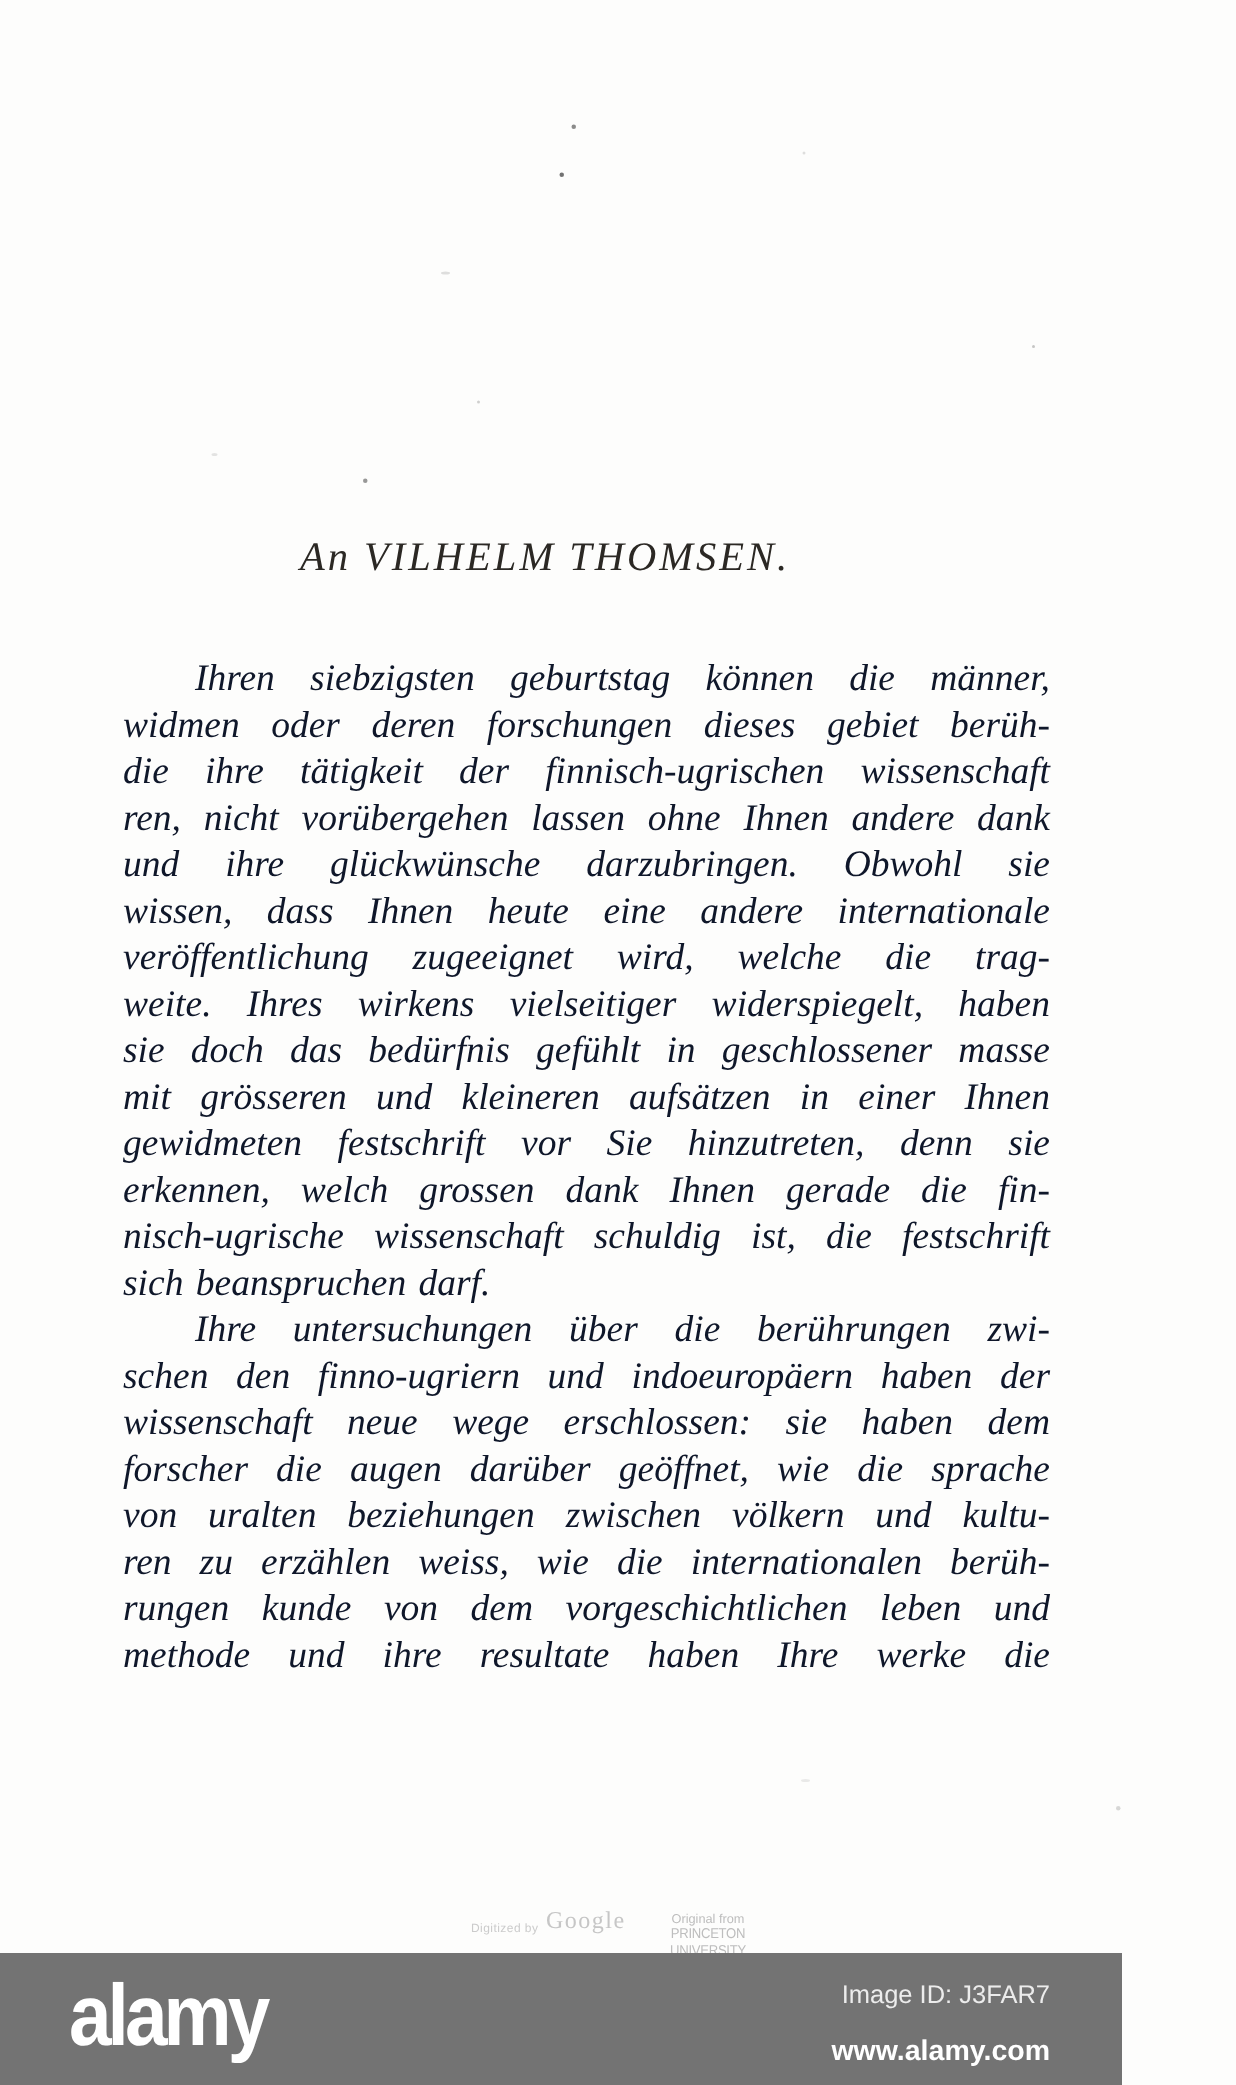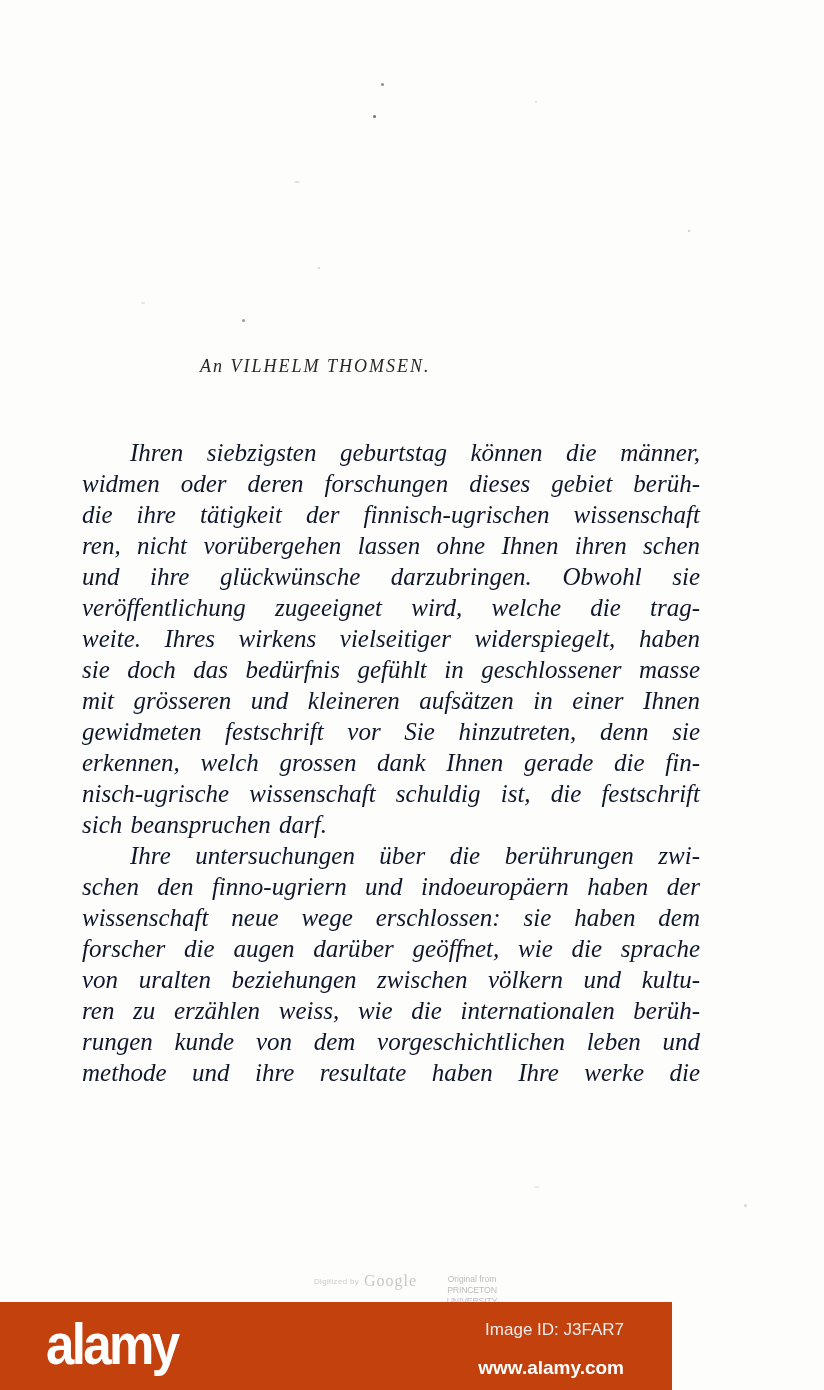--- a/index.html
+++ b/index.html
@@ -9,54 +9,54 @@
     position: relative;
     overflow: hidden;
     font-family: "Liberation Serif", serif;
   }
   .scan-page {
     position: absolute; left: 0; top: 0; width: 824px; height: 1302px;
     background: #fdfdfc;
   }
   .page-title {
     position: absolute; left: 200px; top: 356px;
-    font-style: italic; font-size: 18px; letter-spacing: 2px;
+    font-style: italic; font-size: 27px; letter-spacing: 2px;
     color: #2b2824; white-space: nowrap;
   }
   .text-block {
     position: absolute; left: 82px; top: 437px; width: 618px;
     color: #0f172a;
   }
   .line {
     font-style: italic; font-size: 25px; line-height: 31px; height: 31px;
     text-align: justify; text-align-last: justify;
     word-spacing: 2px; white-space: normal;
   }
   .line.indent { padding-left: 48px; }
   .line.para-end { text-align-last: left; }
   .stamp-google {
     position: absolute; left: 314px; top: 1272px;
-    display: inline-flex; align-items: center; gap: 5px;
+    display: inline-flex; align-items: flex-end; gap: 5px;
     color: #cbcbcb; font-family: "Liberation Sans", sans-serif;
   }
   .stamp-google .digitized { font-size: 8px; letter-spacing: 0.3px; }
   .stamp-google .google {
     font-family: "Liberation Serif", serif; font-size: 16px;
     letter-spacing: 1px; color: #c6c6c6;
   }
   .stamp-princeton {
     position: absolute; left: 424px; top: 1274px; width: 96px;
     text-align: center; color: #bdbdbd;
     font-family: "Liberation Sans", sans-serif;
   }
   .stamp-princeton .orig { font-size: 8.5px; }
   .stamp-princeton .inst { font-size: 9.5px; letter-spacing: -0.2px; transform: scaleX(0.92); transform-origin: center; }
   .alamy-bar {
-    position: absolute; left: 0; bottom: 0; width: 672px; height: 88px;
-    background: #c2410c;
+    position: absolute; left: 0; bottom: 0; width: 748px; height: 88px;
+    background: #737373;
   }
   .alamy-logo {
     position: absolute; left: 46px; top: 8px;
     font-family: "Liberation Sans", sans-serif;
     font-weight: 700; font-size: 58px; letter-spacing: -3px;
     color: #ffffff;
     transform: scaleX(0.88); transform-origin: left center;
   }
   .alamy-meta {
     position: absolute; right: 48px; top: 18px;
@@ -71,22 +71,23 @@
 <body>
 
 <div class="scan-page">
 
   <div class="page-title">An VILHELM THOMSEN.</div>
 
   <div class="text-block">
     <div class="line indent">Ihren siebzigsten geburtstag können die männer,</div>
     <div class="line">widmen oder deren forschungen dieses gebiet berüh-</div>
     <div class="line">die ihre tätigkeit der finnisch-ugrischen wissenschaft</div>
-    <div class="line">ren, nicht vorübergehen lassen ohne Ihnen ihren schen</div>
+    <div class="line">ren, nicht vorübergehen lassen ohne Ihnen andere dank</div>
     <div class="line">und ihre glückwünsche darzubringen. Obwohl sie</div>
+    <div class="line">wissen, dass Ihnen heute eine andere internationale</div>
     <div class="line">veröffentlichung zugeeignet wird, welche die trag-</div>
     <div class="line">weite. Ihres wirkens vielseitiger widerspiegelt, haben</div>
     <div class="line">sie doch das bedürfnis gefühlt in geschlossener masse</div>
     <div class="line">mit grösseren und kleineren aufsätzen in einer Ihnen</div>
     <div class="line">gewidmeten festschrift vor Sie hinzutreten, denn sie</div>
     <div class="line">erkennen, welch grossen dank Ihnen gerade die fin-</div>
     <div class="line">nisch-ugrische wissenschaft schuldig ist, die festschrift</div>
     <div class="line para-end">sich beanspruchen darf.</div>
     <div class="line indent">Ihre untersuchungen über die berührungen zwi-</div>
     <div class="line">schen den finno-ugriern und indoeuropäern haben der</div>

